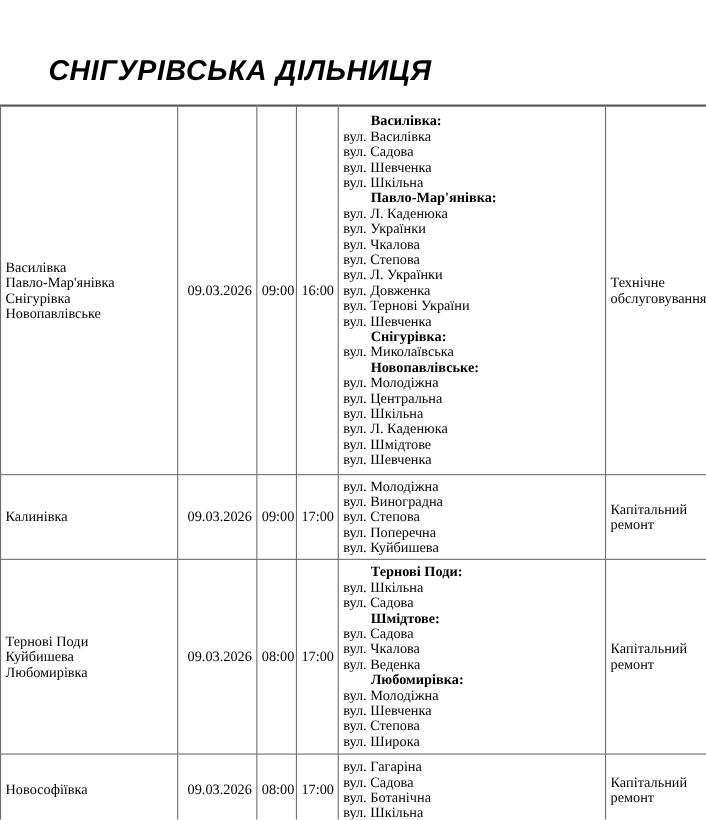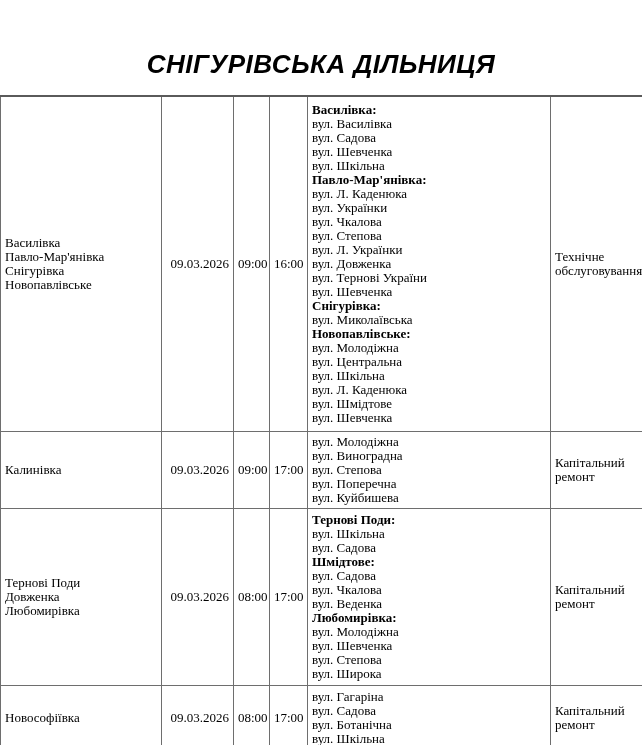--- a/index.html
+++ b/index.html
@@ -13,44 +13,44 @@
     height: 745px;
     font-family: "Liberation Serif", serif;
     color: #000000;
   }
   .page-title {
     font-family: "Liberation Sans", sans-serif;
     font-style: italic;
     font-weight: bold;
     font-size: 26px;
     line-height: 30px;
-    text-align: center;
     margin: 49px 0 0 0;
     letter-spacing: 0.5px;
+    padding-left: 44px;
   }
   table.schedule {
     border-collapse: collapse;
     table-layout: fixed;
     width: 652px;          
     margin-top: 16px;
   }
   table.schedule td {
     border: 1px solid #6e6e6e;
     font-size: 13px;
     line-height: 14px;
     padding: 2px 4px;
     vertical-align: middle;
     overflow: hidden;
   }
   table.schedule tr:first-child td { border-top: 2px solid #5a5a5a; }
   td.col-settlements { padding-left: 5px; margin-left: 32px; }
   td.col-date, td.col-start, td.col-end { text-align: right; padding-left: 1px; padding-right: 1px; }
   td.col-streets { vertical-align: top; padding-left: 5px; padding-top: 3px; }
   td.col-work { padding-left: 5px; line-height: 15px; }
-  .street-header { font-weight: bold; }
+  .street-header { font-weight: bold; margin-left: 25px; }
   tr.row-0 td { height: 330px; }
   tr.row-1 td { height: 72px; }
   tr.row-2 td { height: 172px; }
   tr.row-3 td { height: 60px; }
 </style>
 </head>
 <body>
 
 <h1 class="page-title">СНІГУРІВСЬКА ДІЛЬНИЦЯ</h1>
 
@@ -113,21 +113,21 @@
           <div>вул. Виноградна</div>
           <div>вул. Степова</div>
           <div>вул. Поперечна</div>
           <div>вул. Куйбишева</div>
         </td>
     <td class="col-work">Капітальний ремонт</td>
   </tr>
       <tr class="row-2">
     <td class="col-settlements">
           <div>Тернові Поди</div>
-          <div>Довженка</div>
+          <div>Куйбишева</div>
           <div>Любомирівка</div>
         </td>
     <td class="col-date">09.03.2026</td>
     <td class="col-start">08:00</td>
     <td class="col-end">17:00</td>
     <td class="col-streets">
           <div class="street-header">Тернові Поди:</div>
           <div>вул. Шкільна</div>
           <div>вул. Садова</div>
           <div class="street-header">Шмідтове:</div>

